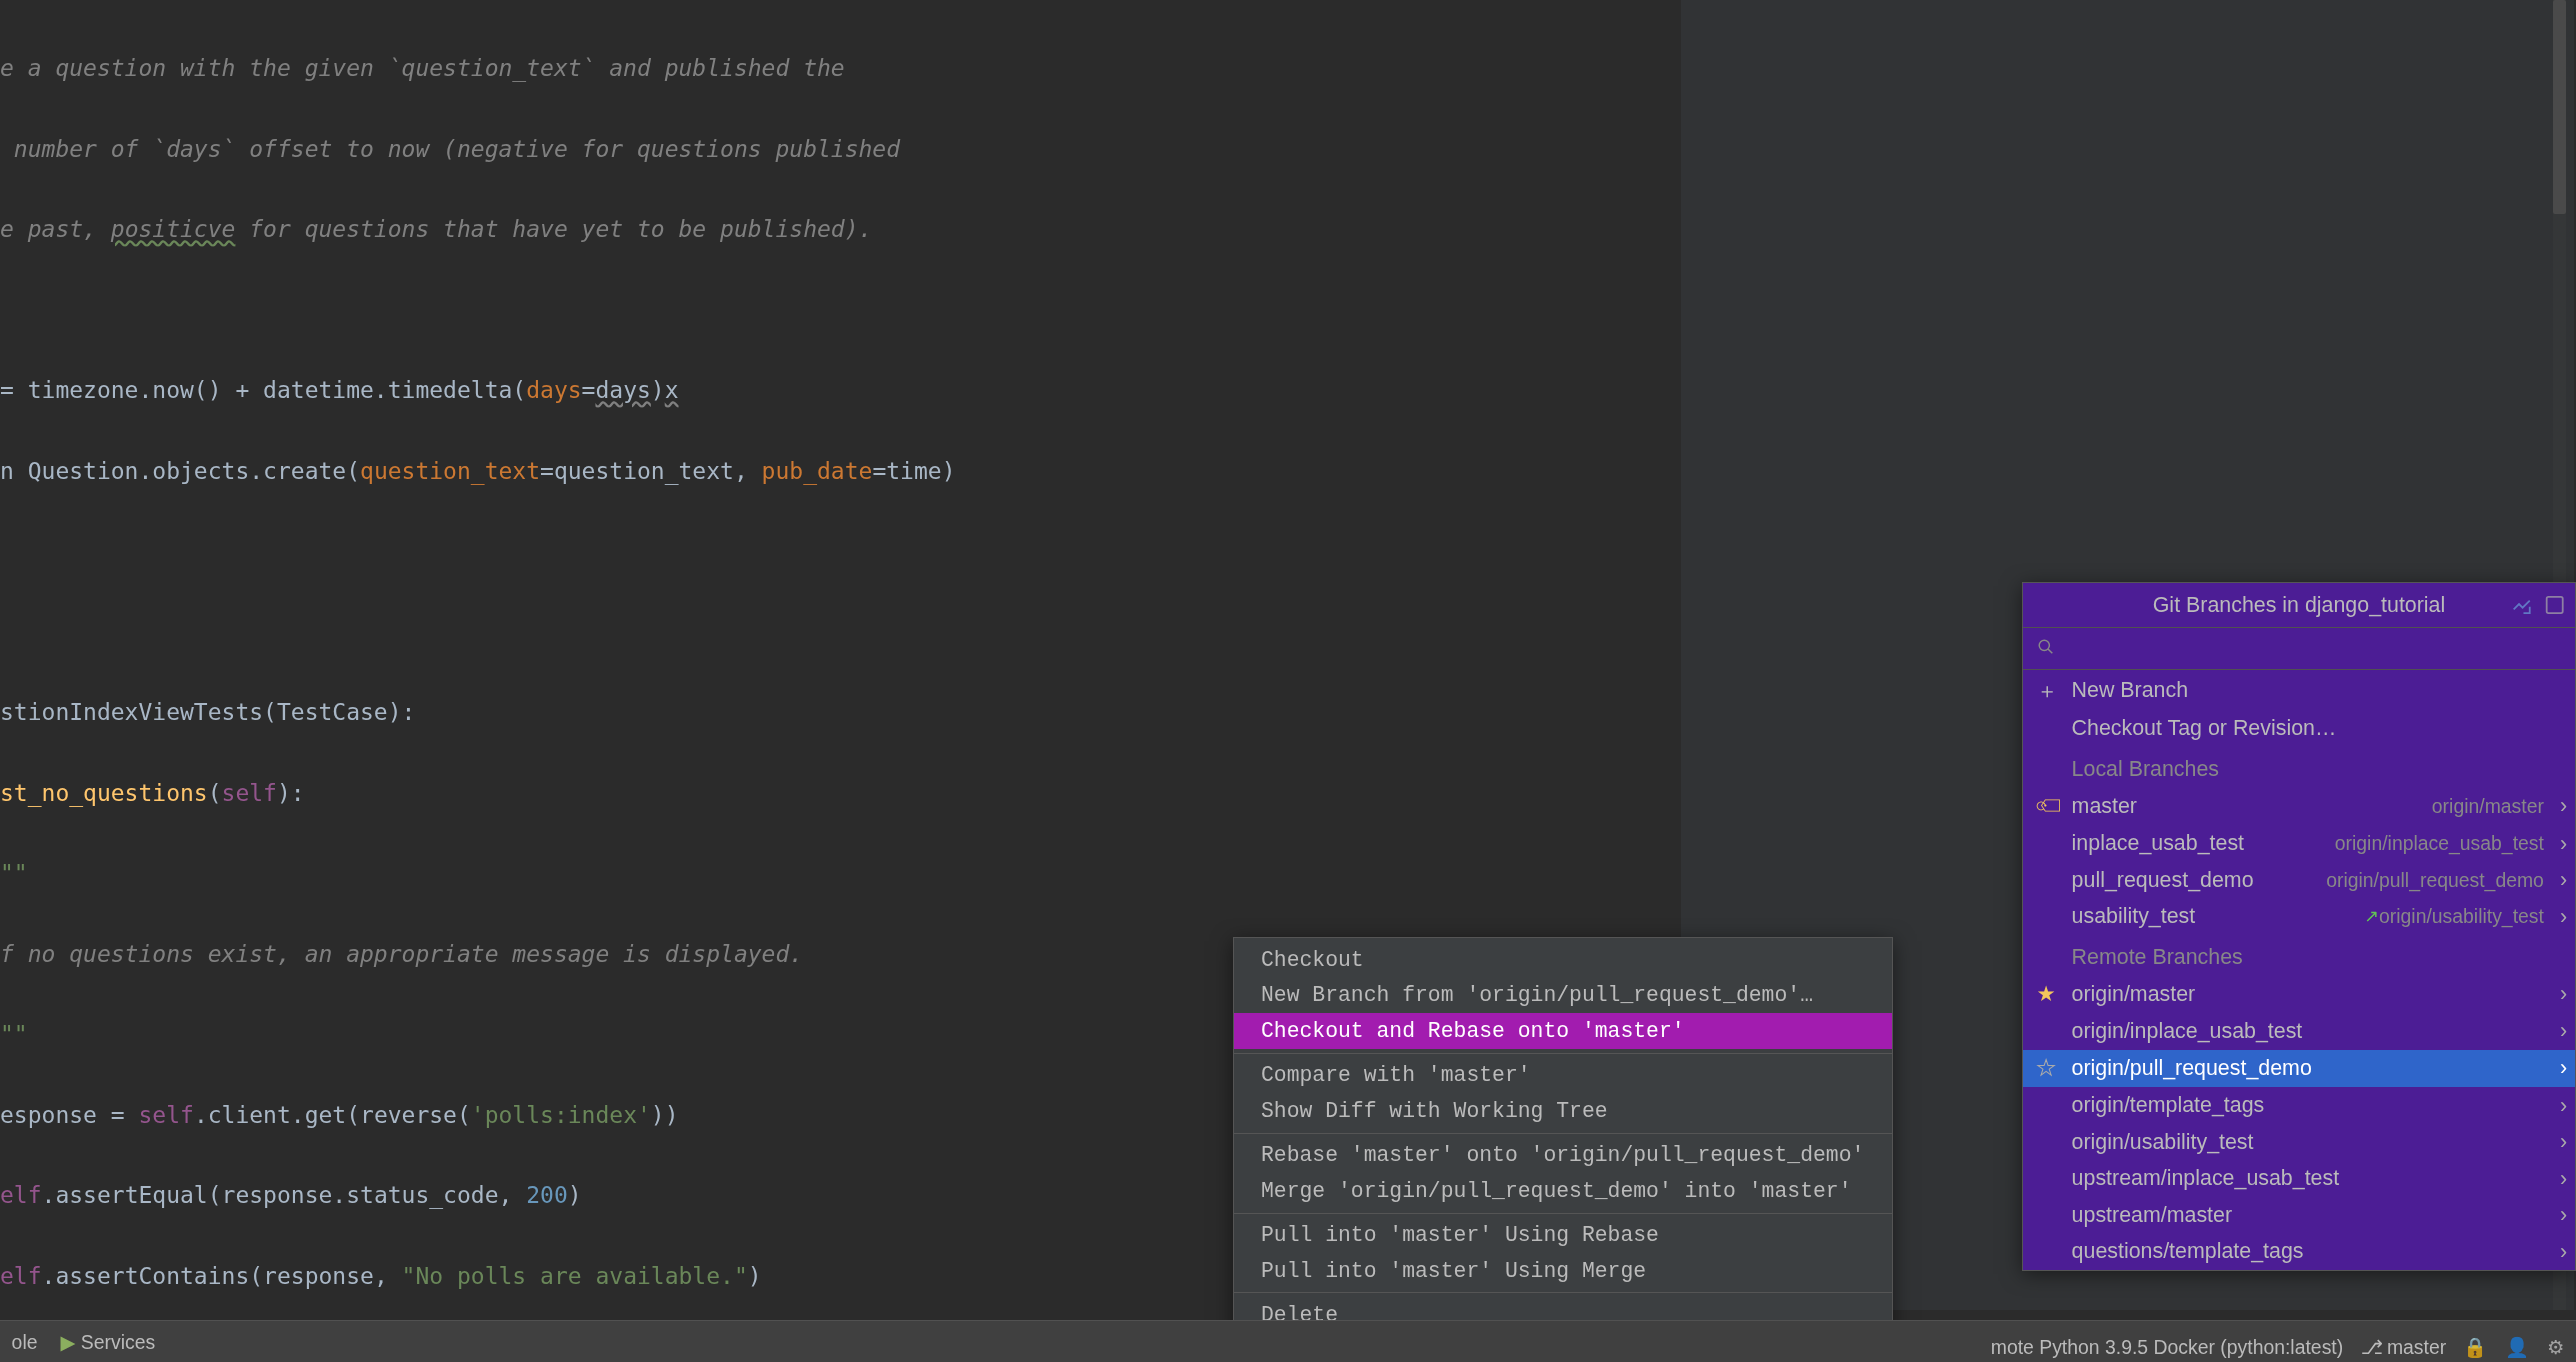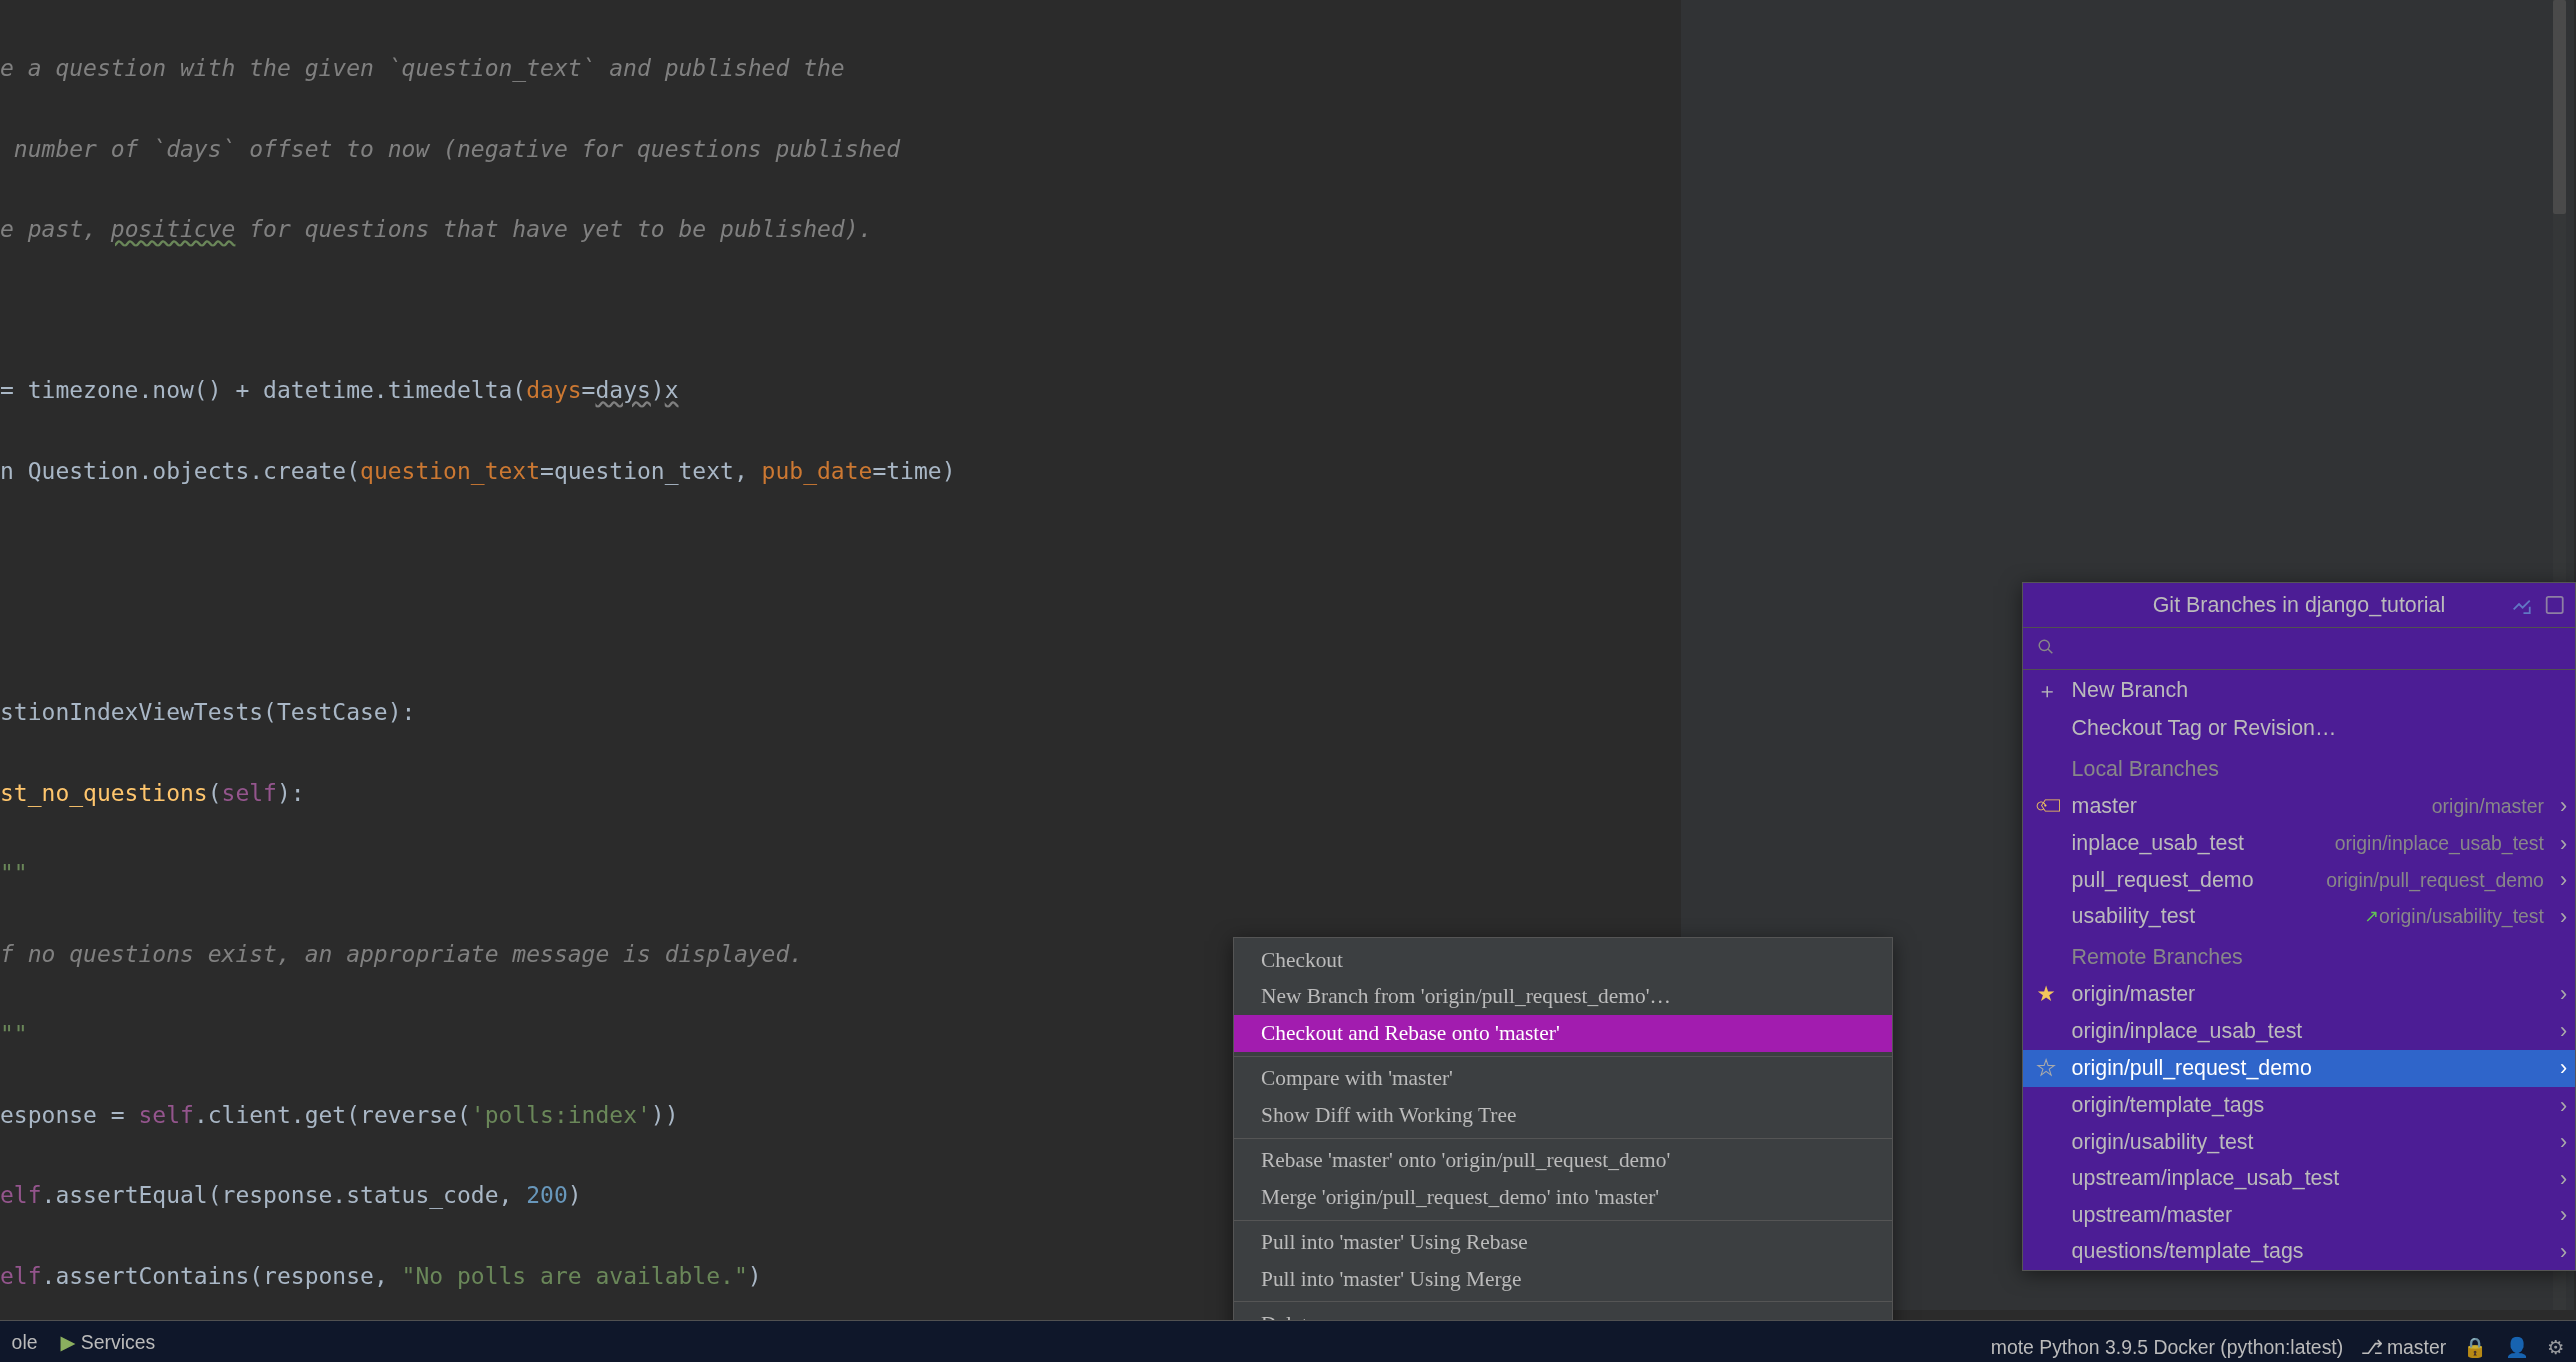--- a/index.html
+++ b/index.html
@@ -108,39 +108,39 @@
 .tag-icon { color: #f2c55c; transform: rotate(-45deg); display:inline-block; }
 .arrow-out { color: #62c554; font-size: 17.5px; margin-left: 5.8px; }
 
 .context-menu {
   position: absolute;
   left: 1233px;
   top: 937px;
   width: 660px;
   background: #3c3f41;
   border: 1px solid #555;
-  font-family: Liberation Serif, serif;
+  font-family: Liberation Mono, monospace;
   font-size: 21.4px;
   box-shadow: 0 3.9px 19.4px rgba(0,0,0,0.5);
   padding: 3.9px 0;
 }
 .ctx-item {
   padding: 5.8px 27px;
   color: #bbb;
 }
 .ctx-item.selected { background: #a21caf; color: #fff; }
 .ctx-sep { height: 1px; background: #555; margin: 3.9px 0; }
 
 .bottom-bar {
   position: absolute;
   left: 0;
   bottom: 0;
   width: 100%;
   height: 43px;
-  background: #0f172a;
+  background: #404040;
   border-top: 1px solid #515151;
   display: flex;
   align-items: center;
   font-family: -apple-system, "Segoe UI", sans-serif;
   font-size: 19.4px;
   color: #bbb;
   padding: 0 11.6px;
 }
 .bottom-left { display: flex; align-items: center; gap: 23px; }
 .bottom-sep { flex: 1; }

